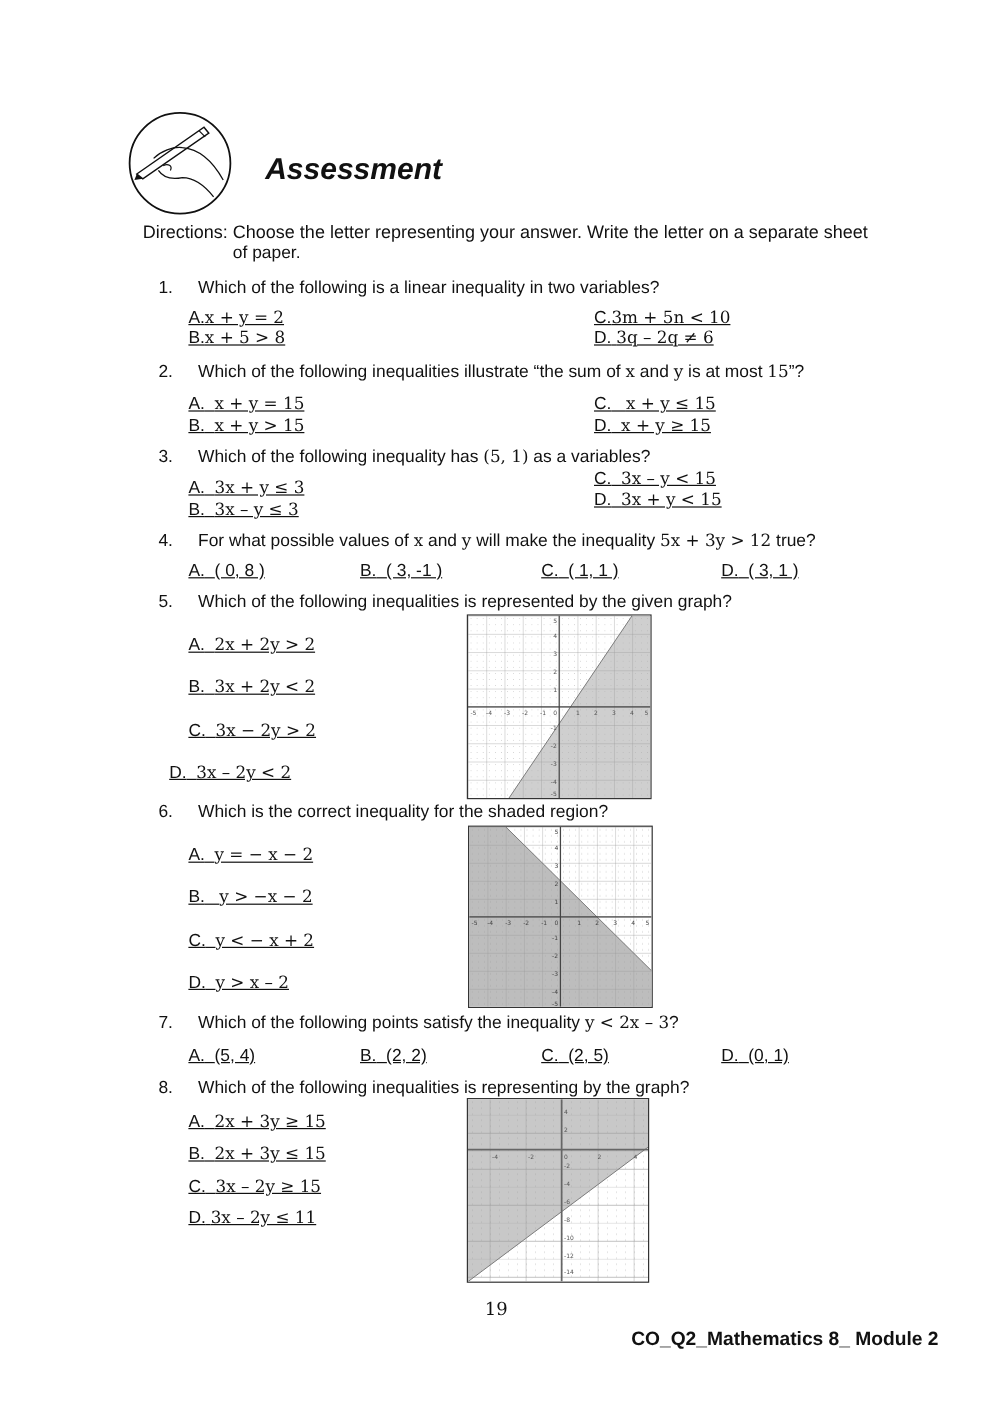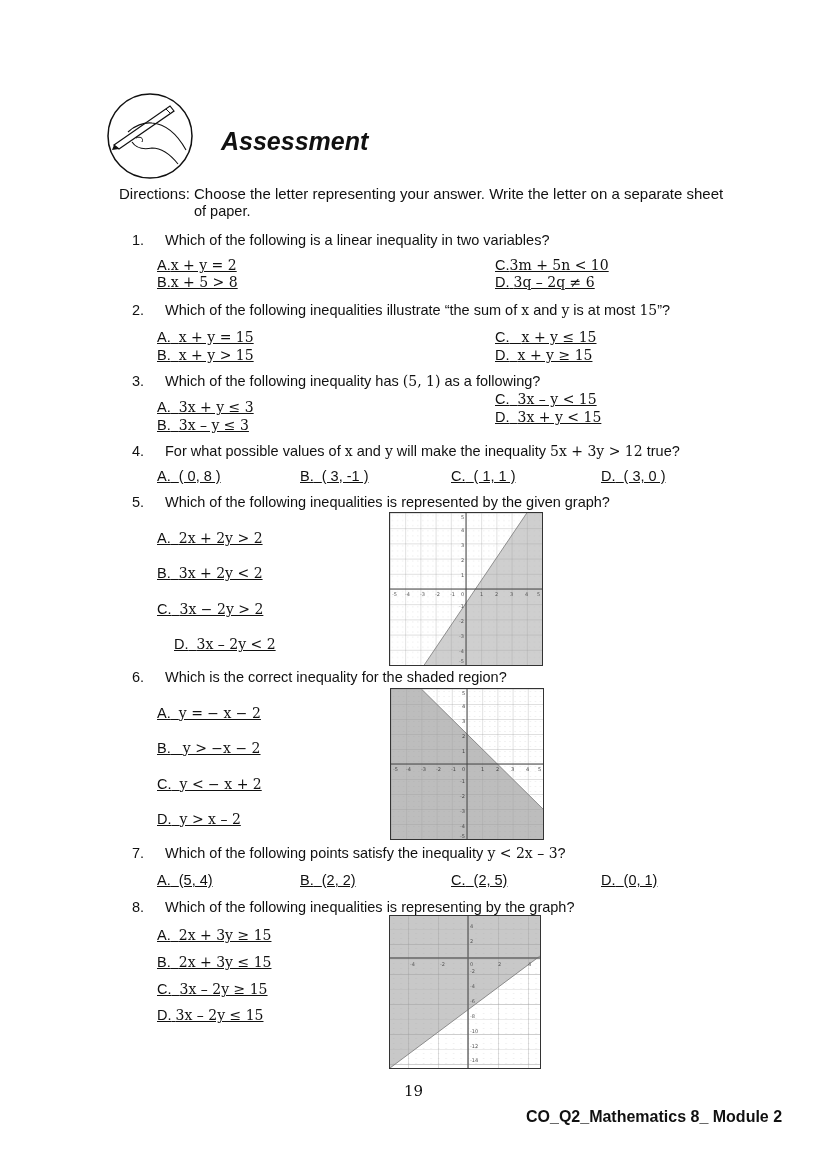--- a/index.html
+++ b/index.html
@@ -51,43 +51,43 @@
   <span class="qnum" style="top:302px">2.</span>
   <span class="qtext" style="top:302px"><span>Which of the following inequalities illustrate “the sum of </span><i class="m">x</i><span> and </span><i class="m">y</i><span> is at most </span><span class="m">15</span><span>”?</span></span>
   <div class="opt" style="left:157px;top:329px"><span>A.</span>&nbsp;&nbsp;<span class="m">x + y = 15</span></div>
   <div class="opt" style="left:157px;top:347px"><span>B.</span>&nbsp;&nbsp;<span class="m">x + y &gt; 15</span></div>
   <div class="opt" style="left:495px;top:329px"><span>C.</span>&nbsp;&nbsp;&nbsp;<span class="m">x + y ≤ 15</span></div>
   <div class="opt" style="left:495px;top:347px"><span>D.</span>&nbsp;&nbsp;<span class="m">x + y ≥ 15</span></div>
 </div>
 
 <div>
   <span class="qnum" style="top:373px">3.</span>
-  <span class="qtext" style="top:373px"><span>Which of the following inequality has </span><span class="m">(5, 1)</span><span> as a following?</span></span>
+  <span class="qtext" style="top:373px"><span>Which of the following inequality has </span><span class="m">(5, 1)</span><span> as a variables?</span></span>
   <div class="opt" style="left:157px;top:399px"><span>A.</span>&nbsp;&nbsp;<span class="m">3x + y ≤ 3</span></div>
   <div class="opt" style="left:157px;top:417px"><span>B.</span>&nbsp;&nbsp;<span class="m">3x – y ≤ 3</span></div>
   <div class="opt" style="left:495px;top:391px"><span>C.</span>&nbsp;&nbsp;<span class="m">3x – y &lt; 15</span></div>
   <div class="opt" style="left:495px;top:409px"><span>D.</span>&nbsp;&nbsp;<span class="m">3x + y &lt; 15</span></div>
 </div>
 
 <div>
   <span class="qnum" style="top:443px">4.</span>
   <span class="qtext" style="top:443px"><span>For what possible values of </span><i class="m">x</i><span> and </span><i class="m">y</i><span> will make the inequality </span><span class="m">5x + 3y &gt; 12</span><span> true?</span></span>
   <div class="opt" style="left:157px;top:468px"><span>A.</span>&nbsp;&nbsp;<span>( 0, 8 )</span></div>
   <div class="opt" style="left:300px;top:468px"><span>B.</span>&nbsp;&nbsp;<span>( 3, -1 )</span></div>
   <div class="opt" style="left:451px;top:468px"><span>C.</span>&nbsp;&nbsp;<span>( 1, 1 )</span></div>
-  <div class="opt" style="left:601px;top:468px"><span>D.</span>&nbsp;&nbsp;<span>( 3, 0 )</span></div>
+  <div class="opt" style="left:601px;top:468px"><span>D.</span>&nbsp;&nbsp;<span>( 3, 1 )</span></div>
 </div>
 
 <div>
   <span class="qnum" style="top:494px">5.</span>
   <span class="qtext" style="top:494px">Which of the following inequalities is represented by the given graph?</span>
   <div class="opt" style="left:157px;top:530px"><span>A.</span>&nbsp;&nbsp;<span class="m">2x + 2y &gt; 2</span></div>
   <div class="opt" style="left:157px;top:565px"><span>B.</span>&nbsp;&nbsp;<span class="m">3x + 2y &lt; 2</span></div>
   <div class="opt" style="left:157px;top:601px"><span>C.</span>&nbsp;&nbsp;<span class="m">3x − 2y &gt; 2</span></div>
-  <div class="opt" style="left:174px;top:636px"><span>D.</span>&nbsp;&nbsp;<span class="m">3x – 2y &lt; 2</span></div>
+  <div class="opt" style="left:141px;top:636px"><span>D.</span>&nbsp;&nbsp;<span class="m">3x – 2y &lt; 2</span></div>
   <div class="graph" style="left:389px;top:512px;width:152px;height:152px">
     <svg width="152" height="152" viewBox="0 0 152 152">
       <defs>
         <pattern id="g5" width="15.2" height="15.2" patternUnits="userSpaceOnUse">
           <path d="M15.2 0 L0 0 0 15.2" fill="none" stroke="#999" stroke-width="0.6"></path>
         </pattern>
         <pattern id="d5" width="5.07" height="5.07" patternUnits="userSpaceOnUse">
           <circle cx="2.5" cy="2.5" r="0.35" fill="#aaa"></circle>
         </pattern>
       </defs>
@@ -182,21 +182,21 @@
   <div class="opt" style="left:451px;top:872px"><span>C.</span>&nbsp;&nbsp;<span>(2, 5)</span></div>
   <div class="opt" style="left:601px;top:872px"><span>D.</span>&nbsp;&nbsp;<span>(0, 1)</span></div>
 </div>
 
 <div>
   <span class="qnum" style="top:899px">8.</span>
   <span class="qtext" style="top:899px">Which of the following inequalities is representing by the graph?</span>
   <div class="opt" style="left:157px;top:927px"><span>A.</span>&nbsp;&nbsp;<span class="m">2x + 3y ≥ 15</span></div>
   <div class="opt" style="left:157px;top:954px"><span>B.</span>&nbsp;&nbsp;<span class="m">2x + 3y ≤ 15</span></div>
   <div class="opt" style="left:157px;top:981px"><span>C.</span>&nbsp;&nbsp;<span class="m">3x – 2y ≥ 15</span></div>
-  <div class="opt" style="left:157px;top:1007px"><span>D.</span>&nbsp;<span class="m">3x – 2y ≤ 15</span></div>
+  <div class="opt" style="left:157px;top:1007px"><span>D.</span>&nbsp;<span class="m">3x – 2y ≤ 11</span></div>
   <div class="graph" style="left:389px;top:915px;width:150px;height:152px">
     <svg width="150" height="152" viewBox="0 0 150 152">
       <defs>
         <pattern id="g8" width="30" height="30" patternUnits="userSpaceOnUse" x="-12" y="-2">
           <path d="M30 0 L0 0 0 30" fill="none" stroke="#999" stroke-width="0.7"></path>
         </pattern>
         <pattern id="h8" width="30" height="15" patternUnits="userSpaceOnUse" x="-12" y="-2">
           <path d="M0 0 L30 0" fill="none" stroke="#aaa" stroke-width="0.5"></path>
         </pattern>
         <pattern id="d8" width="7.5" height="5" patternUnits="userSpaceOnUse">

